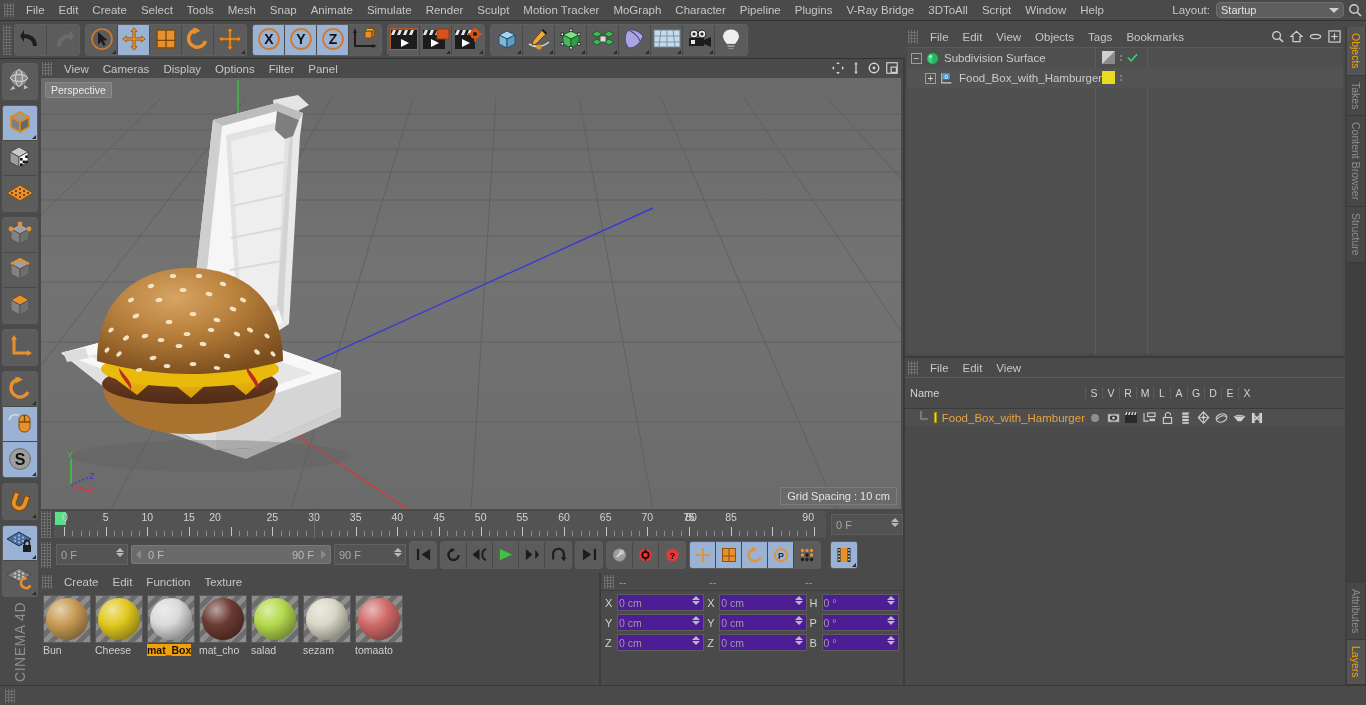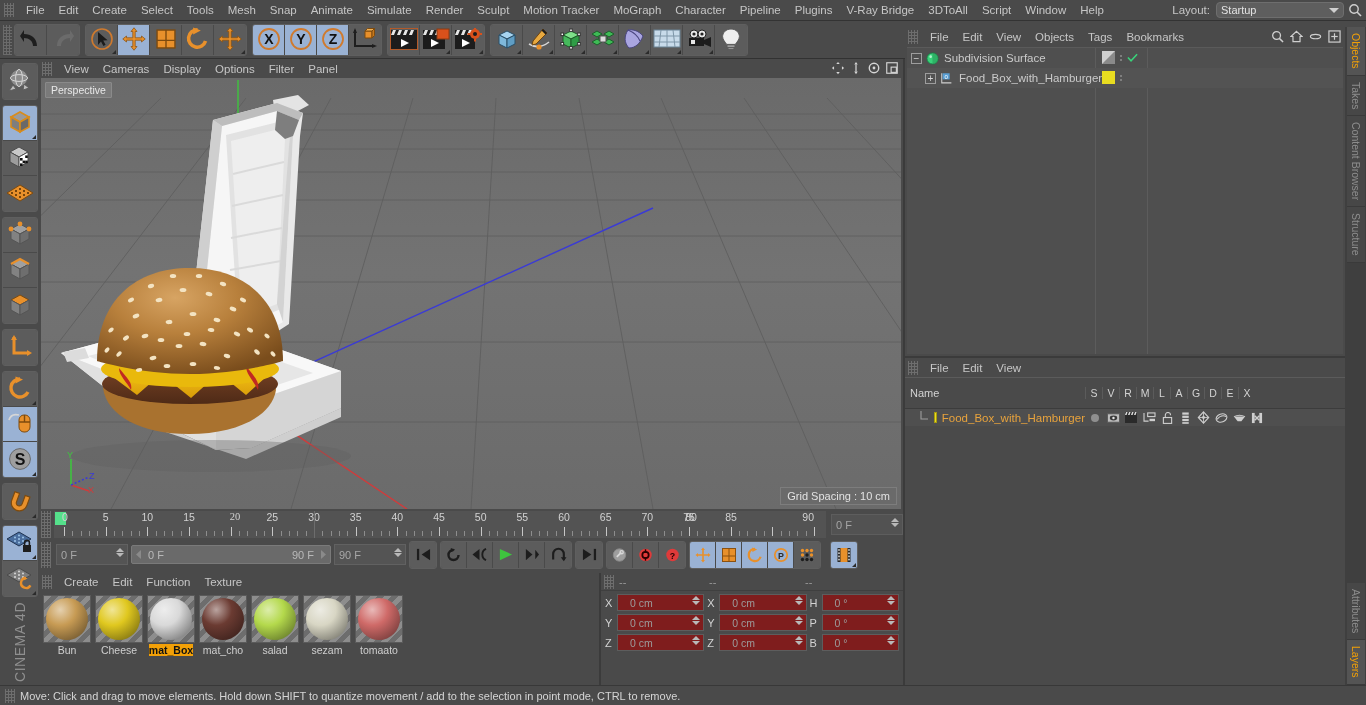--- a/index.html
+++ b/index.html
@@ -134,40 +134,40 @@
   .btng{display:flex;border:1px solid #5f5f5f;border-radius:3px;overflow:hidden;background:#575757;}
   .pb{width:26px;height:26px;display:flex;align-items:center;justify-content:center;background:#5c5c5c;border-right:1px solid #4a4a4a;position:relative;}
   .pb:last-child{border-right:none;}
   .pb.sel{background:#9ab2d4;}
   .pb .corner{position:absolute;right:1px;bottom:1px;width:0;height:0;border-left:4px solid transparent;border-bottom:4px solid #2b2b2b;}
 
   
   .mat-panel{position:absolute;left:39px;top:573px;width:560px;height:112px;background:#4a4a4a;}
   .mat-menu{height:18px;display:flex;align-items:center;padding-left:3px;}
   .mat-list{display:flex;padding:4px 0 0 4px;gap:4px;}
-  .mat-item{width:48px;display:flex;flex-direction:column;align-items:center;}
+  .mat-item{width:48px;display:flex;flex-direction:column;align-items:flex-start;}
   .mat-sw{
     width:48px;height:48px;position:relative;
     background:repeating-linear-gradient(135deg,#8d8d8d 0 5px,#6d6d6d 5px 10px);
     border:1px solid #5a5a5a;display:flex;align-items:center;justify-content:center;
   }
   .ball{width:42px;height:42px;border-radius:50%;}
   .mat-name{font-size:10.5px;color:#cfcfcf;white-space:nowrap;overflow:hidden;max-width:48px;
             text-overflow:clip;text-align:center;margin-top:1px;}
   .mat-name.sel{background:#f2a007;color:#111;font-weight:bold;}
 
   
   .coord-panel{position:absolute;left:601px;top:573px;width:302px;height:112px;background:#4a4a4a;}
   .coord-head{height:18px;display:flex;align-items:center;padding-left:3px;gap:0;border-bottom:1px solid #3f3f3f;}
   .coord-head .dash{color:#9a9a9a;font-size:11px;}
   .coord-rows{padding:3px 4px 0 4px;}
   .crow{display:flex;align-items:center;gap:3px;margin-bottom:3px;}
   .clab{width:9px;color:#d3d3d3;font-size:11px;}
-  .cfield{flex:1 1 auto;height:17px;background:#7f1d1d;border:1px solid #5d5d5d;
-          display:flex;align-items:center;padding:0 12px;color:#9c9c9c;font-size:10.5px;position:relative;}
+  .cfield{flex:1 1 auto;height:17px;background:#4c1d95;border:1px solid #5d5d5d;
+          display:flex;align-items:center;padding:0 1px;color:#9c9c9c;font-size:10.5px;position:relative;}
   .dropd{flex:1 1 auto;height:18px;background:#565656;border:1px solid #636363;border-radius:2px;
          display:flex;align-items:center;padding:0 5px;color:#a4a4a4;font-size:11px;position:relative;}
   .dropd .arrow{position:absolute;right:4px;top:6px;width:0;height:0;
     border-left:5px solid transparent;border-right:5px solid transparent;border-top:5px solid #9a9a9a;}
   .applybtn{flex:0 0 84px;height:18px;background:#5c5c5c;border:1px solid #6b6b6b;border-radius:3px;
             display:flex;align-items:center;justify-content:center;color:#e0e0e0;font-size:11px;}
 
   
   .om-panel{position:absolute;left:905px;top:27px;width:440px;height:329px;background:#4a4a4a;}
   .om-menu{height:19px;display:flex;align-items:center;padding-left:3px;position:relative;}
@@ -870,21 +870,21 @@
       <div class="tl-ruler" id="tl-ruler">
         <div class="tl-playhead"></div>
       <div class="tl-tick-lbl" style="left: 10px; transform: translateX(-2px);">0</div>
           <div class="tl-major" style="left: 10px;"></div>
           <div class="tl-tick-lbl" style="left: 51.6667px;">5</div>
           <div class="tl-major" style="left: 51.6667px;"></div>
           <div class="tl-tick-lbl" style="left: 93.3333px;">10</div>
           <div class="tl-major" style="left: 93.3333px;"></div>
           <div class="tl-tick-lbl" style="left: 135px;">15</div>
           <div class="tl-major" style="left: 135px;"></div>
-          <div class="tl-tick-lbl" style="left: 181px; font-family: Liberation Serif, serif;">20</div>
+          <div class="tl-tick-lbl" style="left: 161px;">20</div>
           <div class="tl-major" style="left: 176.667px;"></div>
           <div class="tl-tick-lbl" style="left: 218.333px;">25</div>
           <div class="tl-major" style="left: 218.333px;"></div>
           <div class="tl-tick-lbl" style="left: 260px;">30</div>
           <div class="tl-major" style="left: 260px;"></div>
           <div class="tl-tick-lbl" style="left: 301.667px;">35</div>
           <div class="tl-major" style="left: 301.667px;"></div>
           <div class="tl-tick-lbl" style="left: 343.333px;">40</div>
           <div class="tl-major" style="left: 343.333px;"></div>
           <div class="tl-tick-lbl" style="left: 385px;">45</div>
@@ -1510,15 +1510,14 @@
       </div>
     <div class="vtab spacer"></div>
     <div id="vtabs-bottom">
         <div class="vtab">Attributes</div>
         <div class="vtab active">Layers</div>
       </div>
   </div>
 
   <div class="statusbar">
     <div class="grip"></div>
-    <span class="txt">Move: Click and drag to move elements. Hold down SHIFT to quantize movement / add to the selection in point mode, CTRL to remove.</span>
   </div>
 </div>
 
 </body></html>

